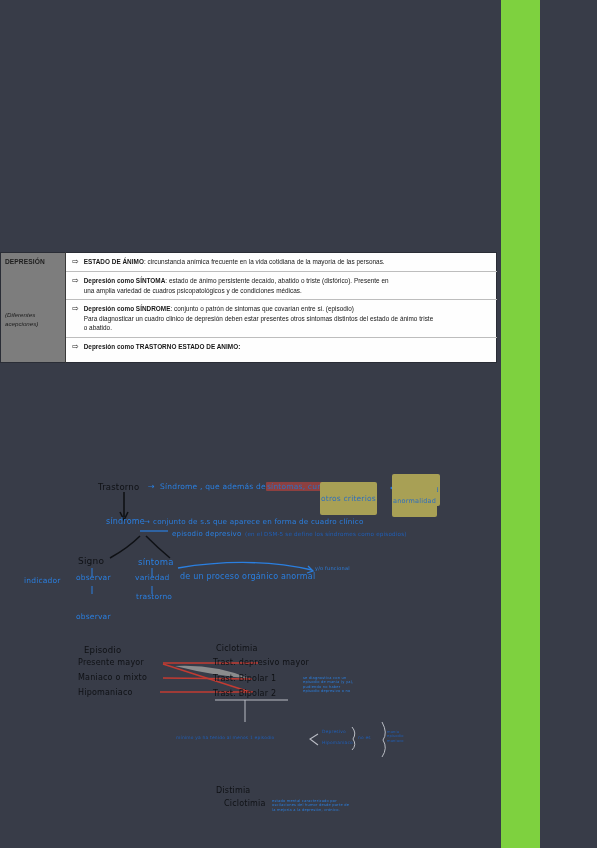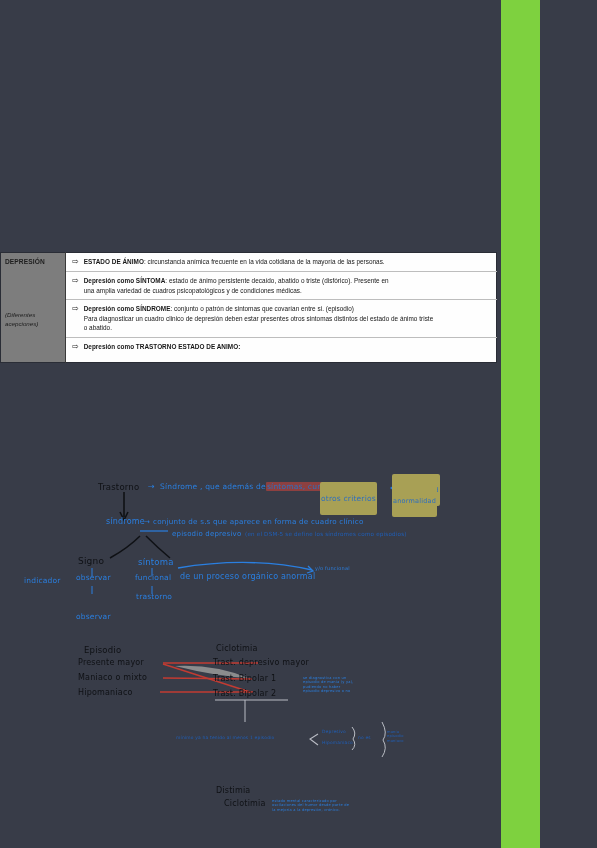--- a/index.html
+++ b/index.html
@@ -240,21 +240,21 @@
     <div class="hw hw-blue" style="left:153px; top:517px; font-size:7.2px;">conjunto de s.s que aparece en forma de cuadro clínico</div>
     <div class="hw hw-blue" style="left:172px; top:530px; font-size:7px;">episodio depresivo</div>
     <div class="hw hw-blue-d" style="left:245px; top:531px; font-size:5.6px;">(en el DSM-5 se define los síndromes como episodios)</div>
 
     <div class="hw hw-black" style="left:78px; top:556px; font-size:9px;">Signo</div>
     <div class="hw hw-blue" style="left:76px; top:573px; font-size:7.5px;">observar</div>
     <div class="hw hw-blue" style="left:76px; top:612px; font-size:7.5px;text-align:right;">observar</div>
     <div class="hw hw-blue" style="left:24px; top:576px; font-size:7.5px;">indicador</div>
 
     <div class="hw hw-blue" style="left:138px; top:557px; font-size:8.5px;">síntoma</div>
-    <div class="hw hw-blue" style="left:135px; top:573px; font-size:7.5px;">funcional</div>
+    <div class="hw hw-blue" style="left:135px; top:573px; font-size:7.5px;">variedad</div>
     <div class="hw hw-blue" style="left:136px; top:592px; font-size:7.5px;">trastorno</div>
     <div class="hw hw-blue" style="left:180px; top:572px; font-size:8px;">de un proceso orgánico anormal</div>
     <div class="hw hw-blue" style="left:315px; top:565px; font-size:5px;">y/o funcional</div>
 
     <div class="hw hw-black underline-hw" style="left:84px; top:645px; font-size:8.5px;">Episodio</div>
     <div class="hw hw-black underline-hw" style="left:216px; top:644px; font-size:8px;">Ciclotimia</div>
 
     <div class="hw hw-black" style="left:78px; top:658px; font-size:8px;">Presente mayor</div>
     <div class="hw hw-black" style="left:78px; top:673px; font-size:8px;">Maniaco o mixto</div>
     <div class="hw hw-black" style="left:78px; top:688px; font-size:8px;">Hipomaniaco</div>

